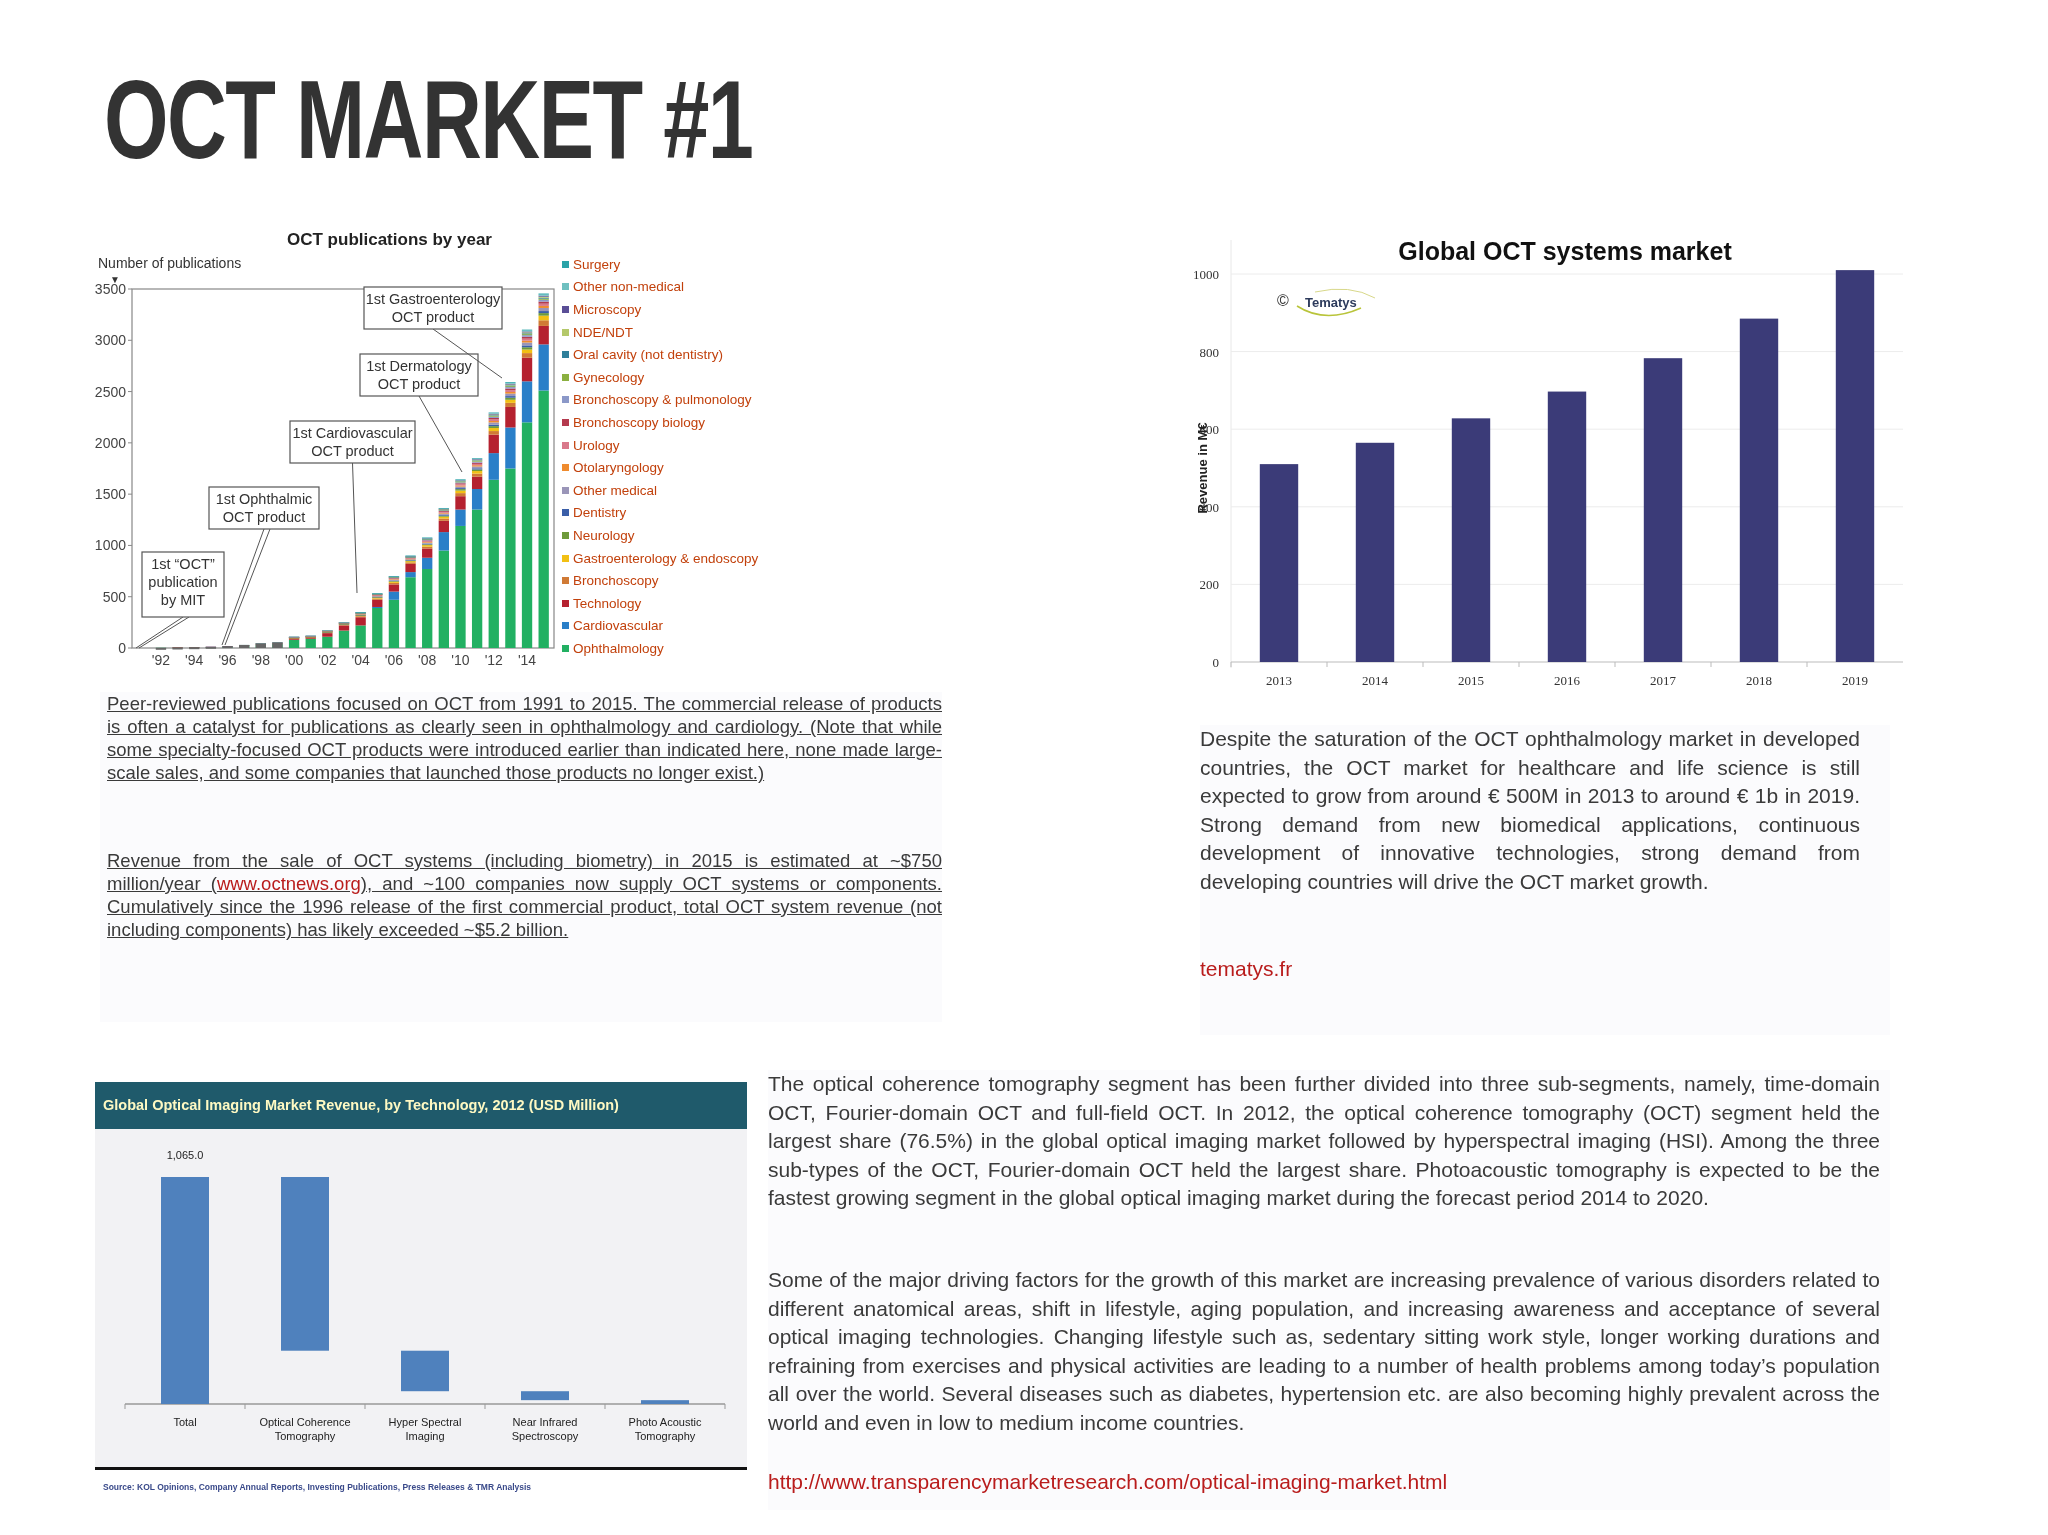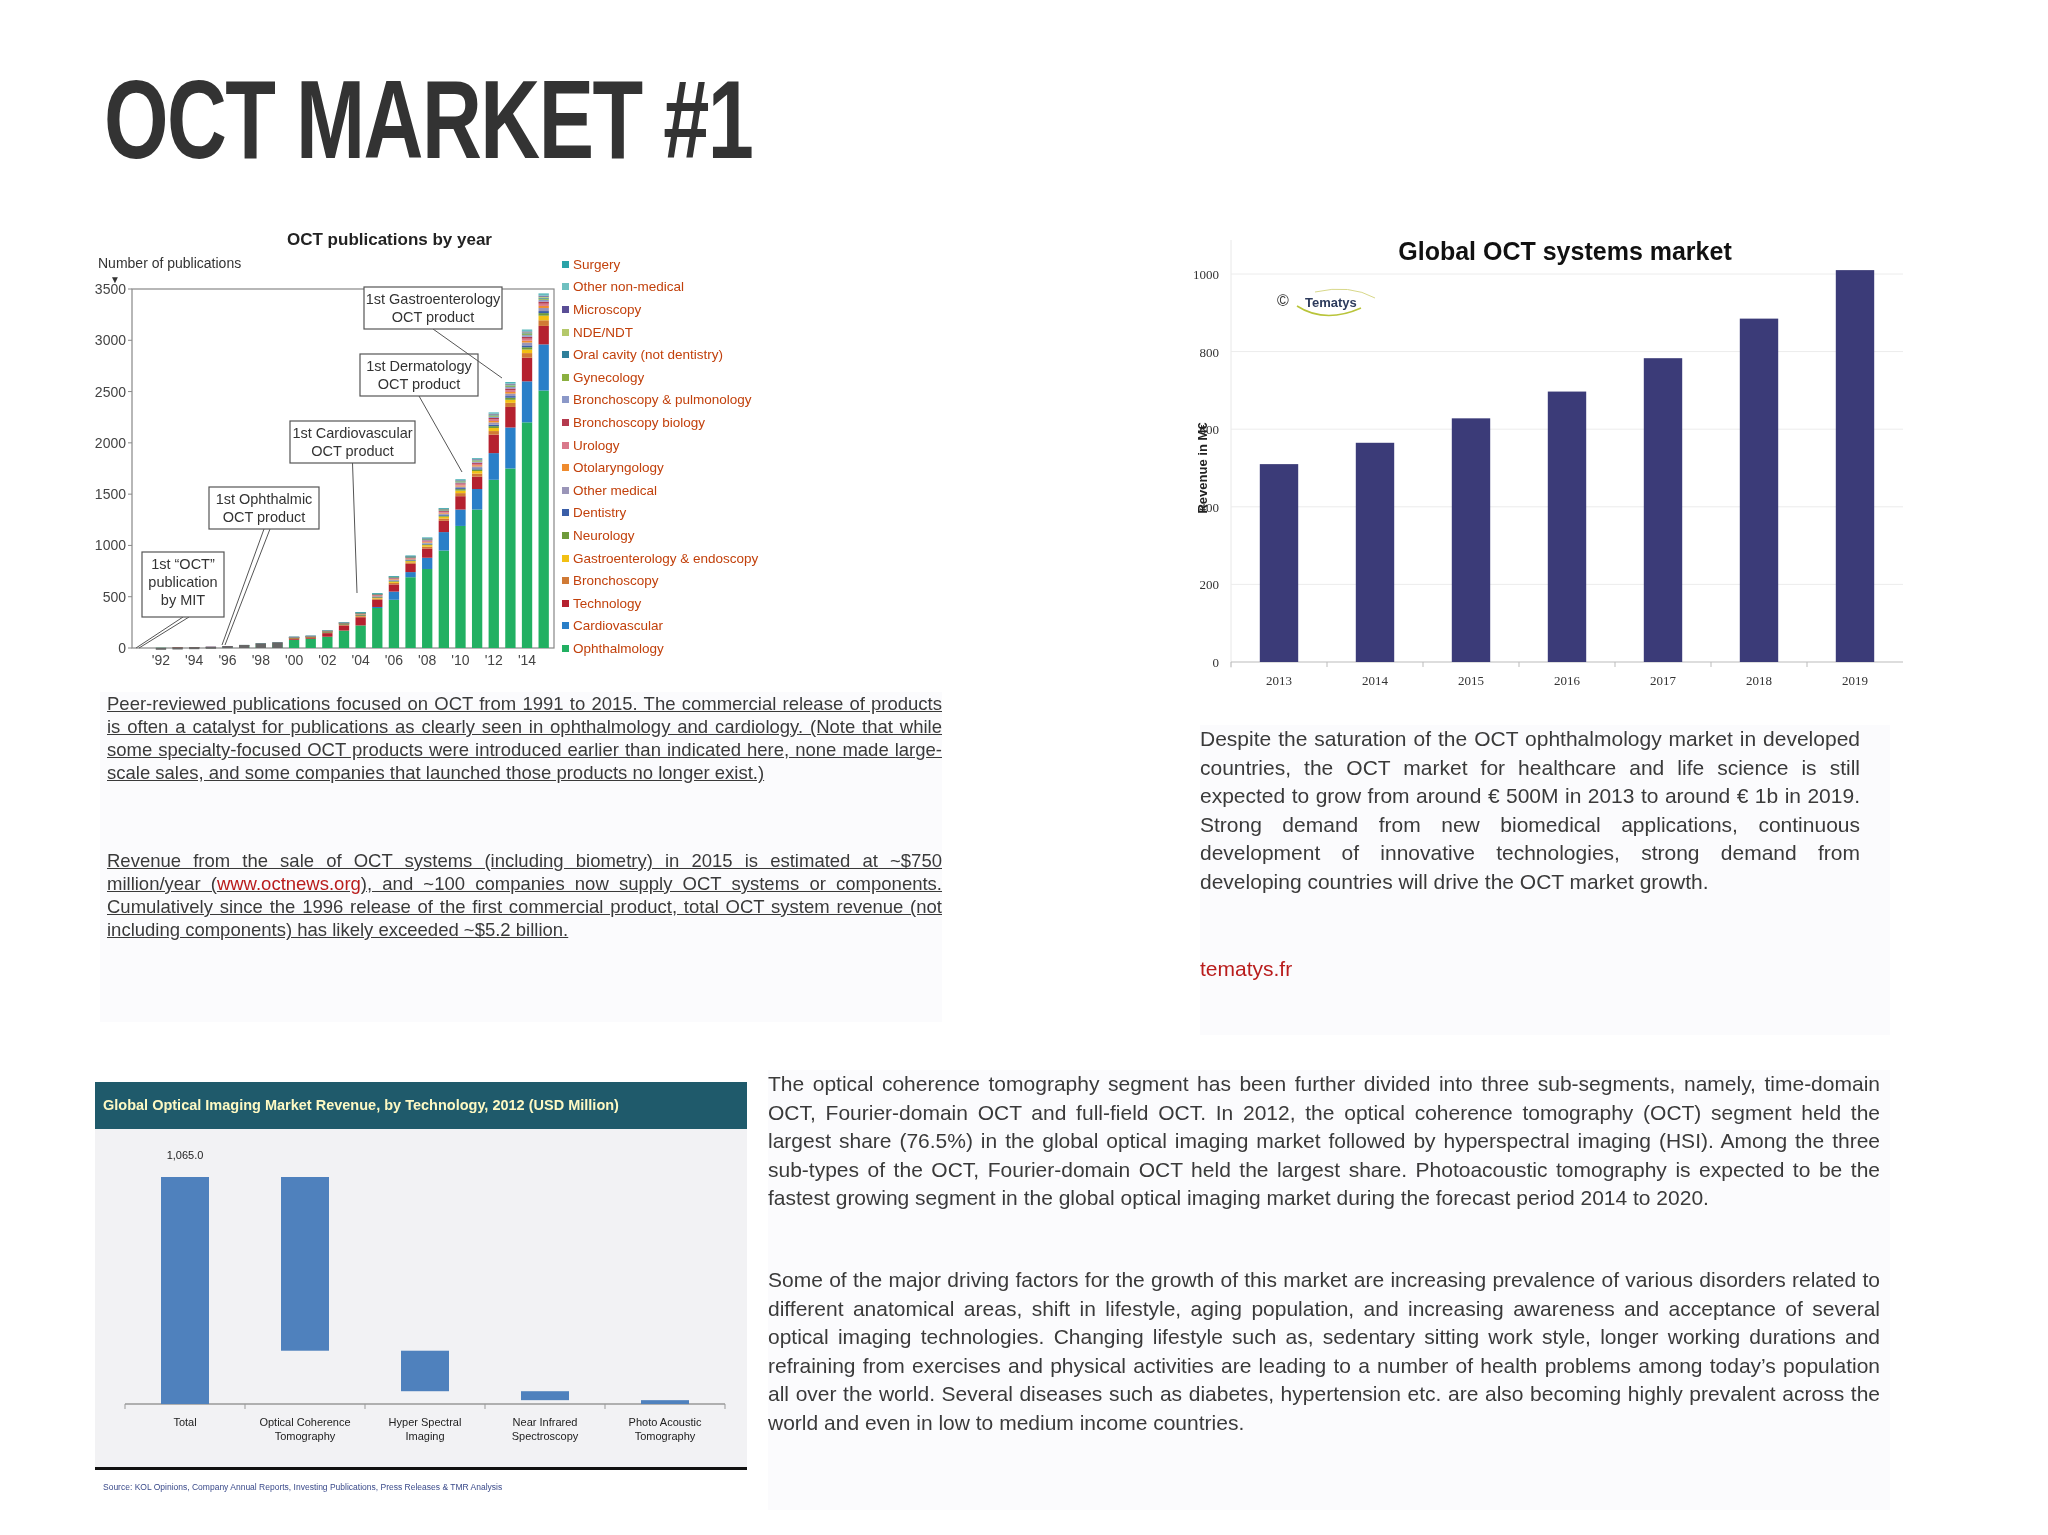--- a/index.html
+++ b/index.html
@@ -35,21 +35,21 @@
 
   
   #tematys-chart { left: 1185px; top: 228px; width: 720px; height: 470px; }
 
   
   #tmr-chart { left: 95px; top: 1082px; width: 652px; height: 420px; background:#f2f2f4; }
   .tmr-header {
     position:absolute; left:0; top:0; width:652px; height:47px; background:#1f5a6b;
     color:#fef9c3; font-weight:bold; font-size:14.5px; line-height:47px; padding-left:8px; box-sizing:border-box;
   }
-  .tmr-source { position:absolute; left:8px; top:400px; font-size:8.5px; color:#3a4a8a; white-space:nowrap; }
+  .tmr-source { position:absolute; left:8px; top:400px; font-size:8.5px; color:#3a4a8a; white-space:nowrap;font-weight:bold; }
   .tmr-bottomline { position:absolute; left:0; top:385px; width:652px; height:3px; background:#111; }
   .tmr-lower { position:absolute; left:0; top:388px; width:652px; height:35px; background:#fff; }
 </style>
 </head>
 <body>
 
 <div class="abs title">OCT MARKET #1</div>
 
 <div class="abs" id="pubs-chart">
   <svg id="pubs-svg" width="470" height="445">
@@ -575,13 +575,14 @@
       <text x="570" y="311" text-anchor="middle" font-size="11" fill="#222" font-family="Liberation Sans, sans-serif">Tomography</text>
     </svg>
   <div class="tmr-bottomline"></div>
   <div class="tmr-lower"></div>
   <div class="tmr-source">Source: KOL Opinions, Company Annual Reports, Investing Publications, Press Releases &amp; TMR Analysis</div>
 </div>
 
 <div class="abs hint-bg" style="left:768px; top:1070px; width:1122px; height:440px;">
   <p class="para big-para" style="margin:0; position:absolute; left:0; top:0; width:1112px;">The optical coherence tomography segment has been further divided into three sub-segments, namely, time-domain OCT, Fourier-domain OCT and full-field OCT. In 2012, the optical coherence tomography (OCT) segment held the largest share (76.5%) in the global optical imaging market followed by hyperspectral imaging (HSI). Among the three sub-types of the OCT, Fourier-domain OCT held the largest share. Photoacoustic tomography is expected to be the fastest growing segment in the global optical imaging market during the forecast period 2014 to 2020.</p>
   <p class="para big-para" style="margin:0; position:absolute; left:0; top:196px; width:1112px;">Some of the major driving factors for the growth of this market are increasing prevalence of various disorders related to different anatomical areas, shift in lifestyle, aging population, and increasing awareness and acceptance of several optical imaging technologies. Changing lifestyle such as, sedentary sitting work style, longer working durations and refraining from exercises and physical activities are leading to a number of health problems among today’s population all over the world. Several diseases such as diabetes, hypertension etc. are also becoming highly prevalent across the world and even in low to medium income countries.</p>
+  <a class="link abs" style="left:0; top:400px; font-size:21px;" href="#">http://www.transparencymarketresearch.com/optical-imaging-market.html</a>
 </div>
 
 </body></html>

